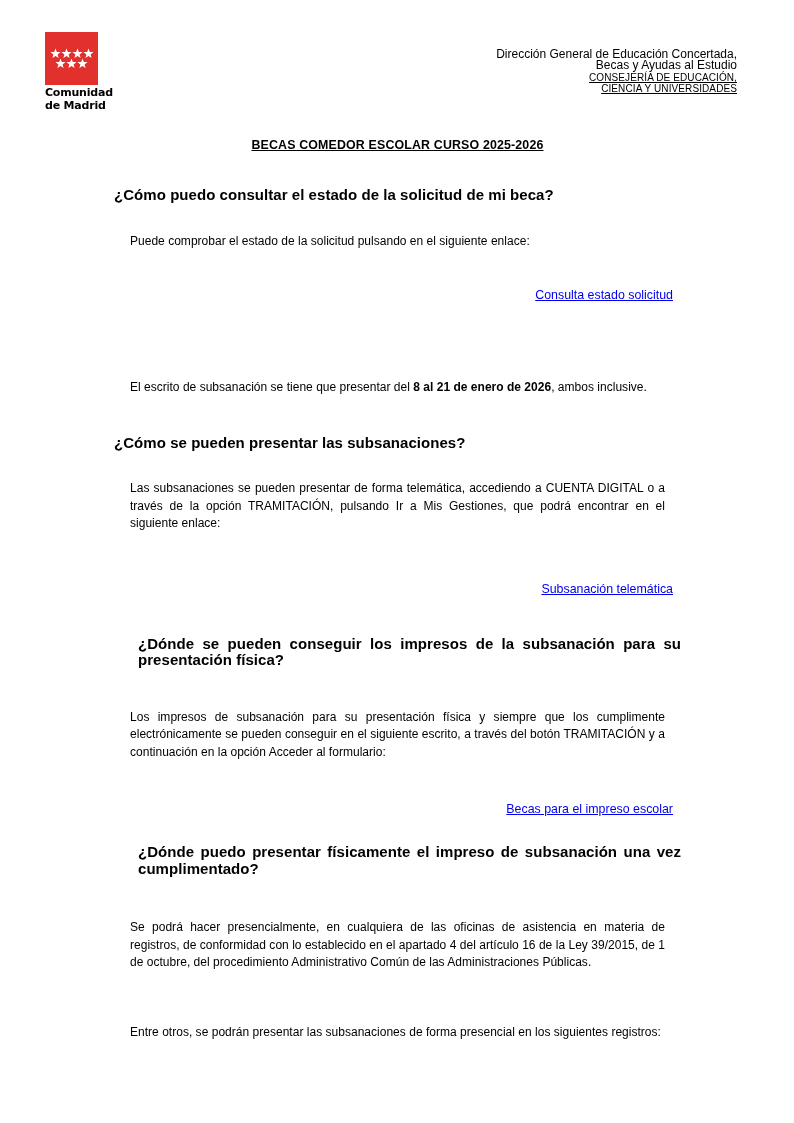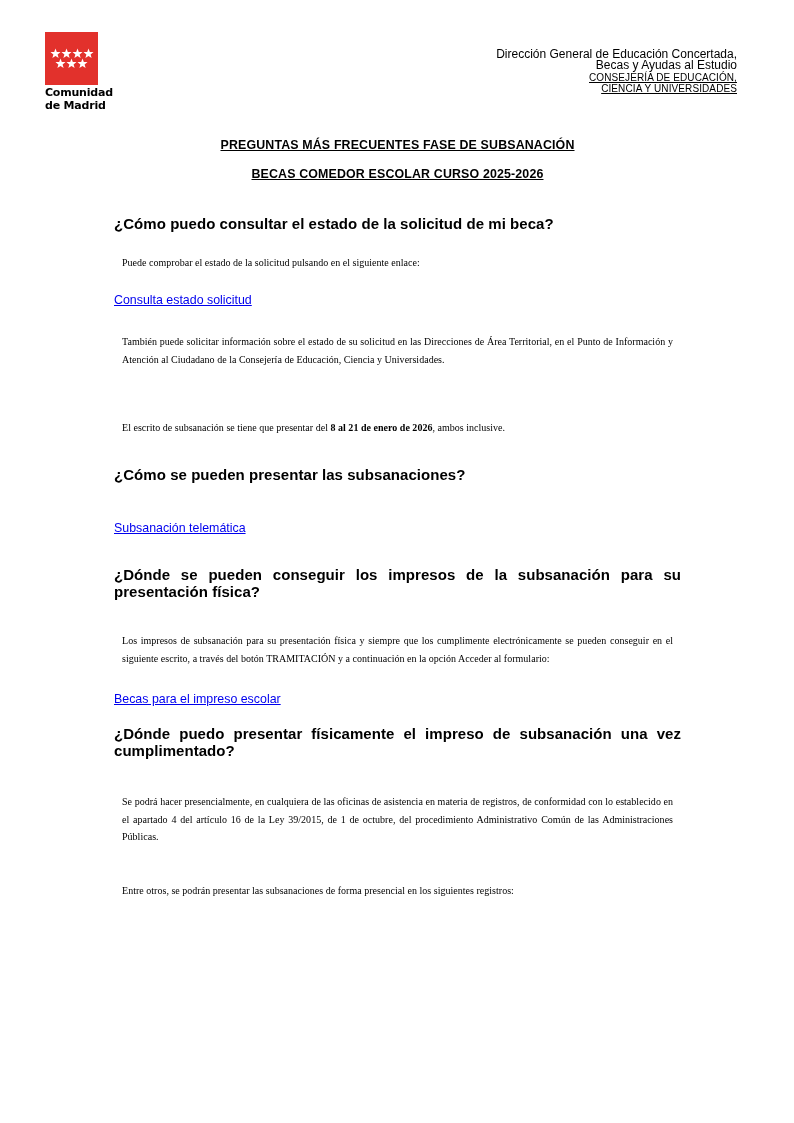--- a/index.html
+++ b/index.html
@@ -101,39 +101,39 @@
     font-size: 15px;
     font-weight: bold;
     line-height: 16.5px;
     margin: 0;
     padding: 0;
     letter-spacing: 0.05px;
   }
   h2.q.justified {
     text-align: justify;
     text-align-last: left;
+    margin-left: 24px;
   }
 
   p.para {
-    font-size: 10px;
+    font-size: 12px;
     line-height: 17.5px;
-    margin: 8px;
+    margin: 16px;
     padding: 0;
     text-align: justify;
     text-align-last: left;
     letter-spacing: 0.02px;
-    font-family: Liberation Serif, serif;
   }
   p.para.flow { text-align: left; }
 
   .link-line {
-    text-align: left;
+    text-align: right;
     font-size: 12.4px;
     line-height: 17px;
-    margin: 0;
+    margin: 8px;
   }
   a.doclink {
     color: #0000ee;
     text-decoration: underline;
   }
 
   
   .sp-34 { height: 34px; }
   .sp-30 { height: 30px; }
   .sp-26 { height: 26px; }
@@ -189,42 +189,41 @@
       <div class="dept-line small">Dirección General de Educación Concertada,</div>
       <div class="dept-line small">Becas y Ayudas al Estudio</div>
       <div class="dept-line caps">CONSEJERÍA DE EDUCACIÓN,</div>
       <div class="dept-line caps">CIENCIA Y UNIVERSIDADES</div>
     </div>
 
   </div>
 
   <div class="content">
 
-    <div class="doc-title t1">PREGUNTAS MÁS FRECUENTES FASE DE SUBSANACIÓN</div>
     <div class="doc-title t2">BECAS COMEDOR ESCOLAR CURSO 2025-2026</div>
 
     <div class="sp-34"></div>
 
     <h2 class="q">¿Cómo puedo consultar el estado de la solicitud de mi beca?</h2>
     <div class="sp-13"></div>
     <p class="para flow">Puede comprobar el estado de la solicitud pulsando en el siguiente enlace:</p>
     <div class="sp-13"></div>
     <p class="link-line"><a class="doclink" href="#">Consulta estado solicitud</a></p>
     <div class="sp-16"></div>
-    <p class="para">También puede solicitar información sobre el estado de su solicitud en las Direcciones de Área Territorial, en el Punto de Información y Atención al Ciudadano de la Consejería de Educación, Ciencia y Universidades.</p>
 
     <div class="sp-22"></div>
 
     <div class="sp-13"></div>
     <p class="para"><span>El escrito de subsanación se tiene que presentar del </span><strong>8 al 21 de enero de 2026</strong><span>, ambos inclusive.</span></p>
 
     <div class="sp-22"></div>
 
     <h2 class="q">¿Cómo se pueden presentar las subsanaciones?</h2>
     <div class="sp-13"></div>
+    <p class="para">Las subsanaciones se pueden presentar de forma telemática, accediendo a CUENTA DIGITAL o a través de la opción TRAMITACIÓN, pulsando Ir a Mis Gestiones, que podrá encontrar en el siguiente enlace:</p>
     <div class="sp-24"></div>
     <p class="link-line"><a class="doclink" href="#">Subsanación telemática</a></p>
 
     <div class="sp-30"></div>
 
     <h2 class="q justified">¿Dónde se pueden conseguir los impresos de la subsanación para su presentación física?</h2>
     <div class="sp-24"></div>
     <p class="para">Los impresos de subsanación para su presentación física y siempre que los cumplimente electrónicamente se pueden conseguir en el siguiente escrito, a través del botón TRAMITACIÓN y a continuación en la opción Acceder al formulario:</p>
     <div class="sp-16"></div>
     <p class="link-line"><a class="doclink" href="#">Becas para el impreso escolar</a></p>

